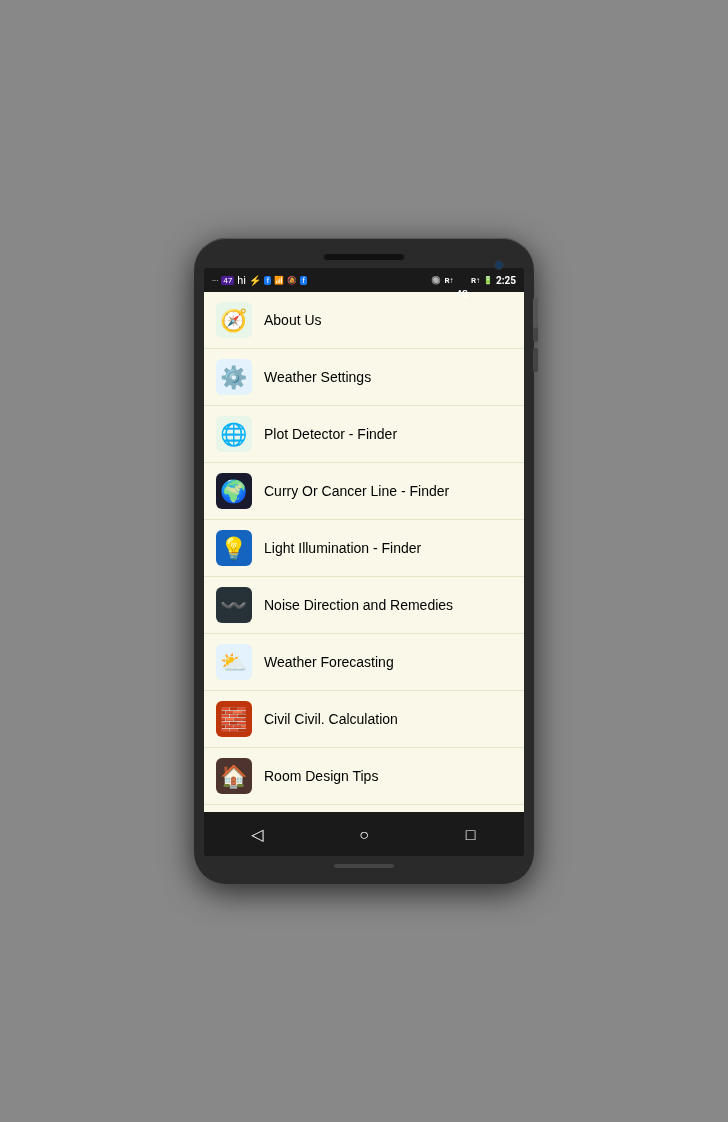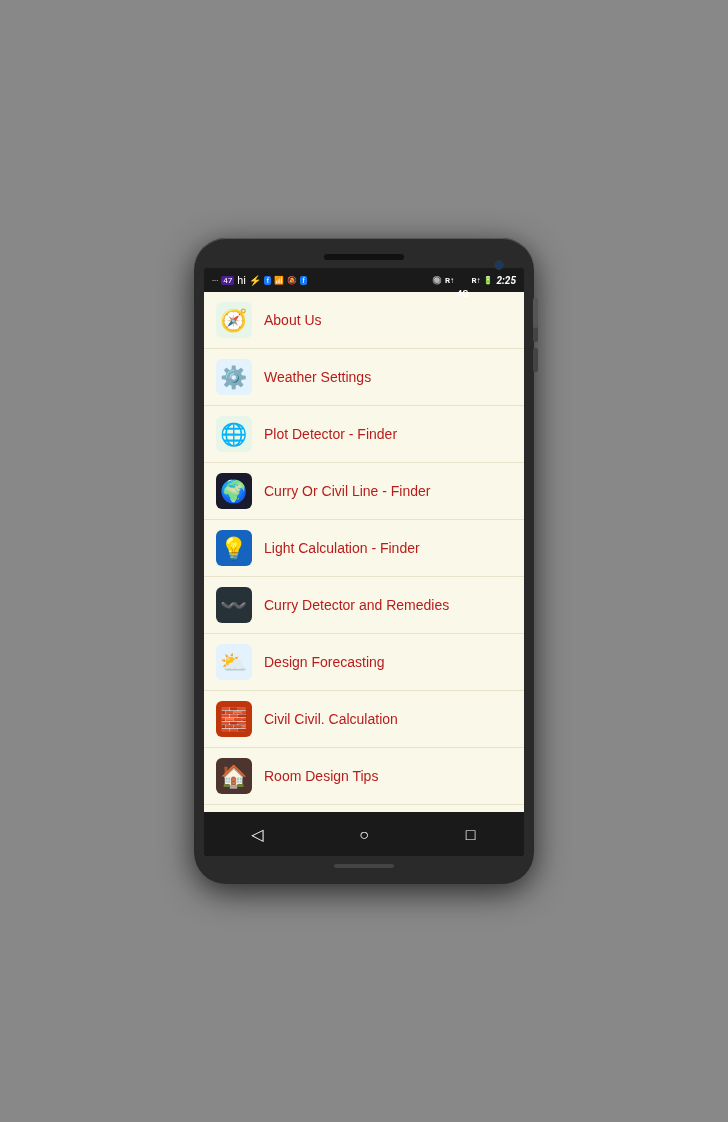--- a/index.html
+++ b/index.html
@@ -88,21 +88,21 @@
       flex-shrink: 0;
       display: flex;
       align-items: center;
       justify-content: center;
       font-size: 22px;
       border-radius: 6px;
       overflow: hidden;
     }
     .item-label {
       font-size: 14px;
-      color: #b91c1c;
+      color: #000000;
       font-family: Arial, sans-serif;
     }
     .nav-bar {
       background: #1a1a1a;
       display: flex;
       justify-content: space-around;
       align-items: center;
       padding: 10px 0;
       height: 44px;
     }
@@ -173,52 +173,52 @@
         <span style="font-size:8px;">📶</span>
         <span style="font-size:8px;">🔕</span>
         <span style="background:#1877f2;color:#fff;font-size:8px;padding:0 2px;border-radius:2px;">f</span>
       </div>
       <div class="status-right">
         <span style="font-size:8px;">🔘</span>
         <span style="font-size:8px;">R↑</span>
         <span style="font-size:9px;font-weight:bold;margin-top:27px;">4G</span>
         <span style="font-size:8px;">R↑</span>
         <span style="font-size:8px;">🔋</span>
-        <span style="font-size:10px;font-weight:bold;font-style:italic;">2:25</span>
+        <span style="font-size:10px;font-weight:bold;">2:25</span>
       </div>
     </div>
 
     <div class="app-list" id="menu-list">
     <div class="list-item">
           <div class="item-icon icon-about">🧭</div>
           <span class="item-label">About Us</span>
         </div>
         <div class="list-item">
           <div class="item-icon icon-sensor">⚙️</div>
           <span class="item-label">Weather Settings</span>
         </div>
         <div class="list-item">
           <div class="item-icon icon-plot">🌐</div>
           <span class="item-label">Plot Detector - Finder</span>
         </div>
         <div class="list-item">
           <div class="item-icon icon-curry">🌍</div>
-          <span class="item-label">Curry Or Civil Line - Finder</span>
+          <span class="item-label">Curry Or Cancer Line - Finder</span>
         </div>
         <div class="list-item">
           <div class="item-icon icon-light">💡</div>
-          <span class="item-label">Light Calculation - Finder</span>
+          <span class="item-label">Light Illumination - Finder</span>
         </div>
         <div class="list-item">
           <div class="item-icon icon-noise">〰️</div>
-          <span class="item-label">Curry Detector and Remedies</span>
+          <span class="item-label">Noise Direction and Remedies</span>
         </div>
         <div class="list-item">
           <div class="item-icon icon-weather">⛅</div>
-          <span class="item-label">Design Forecasting</span>
+          <span class="item-label">Weather Forecasting</span>
         </div>
         <div class="list-item">
           <div class="item-icon icon-civil">🧱</div>
           <span class="item-label">Civil Civil. Calculation</span>
         </div>
         <div class="list-item">
           <div class="item-icon icon-room">🏠</div>
           <span class="item-label">Room Design Tips</span>
         </div>
         <div class="list-item"></div>

